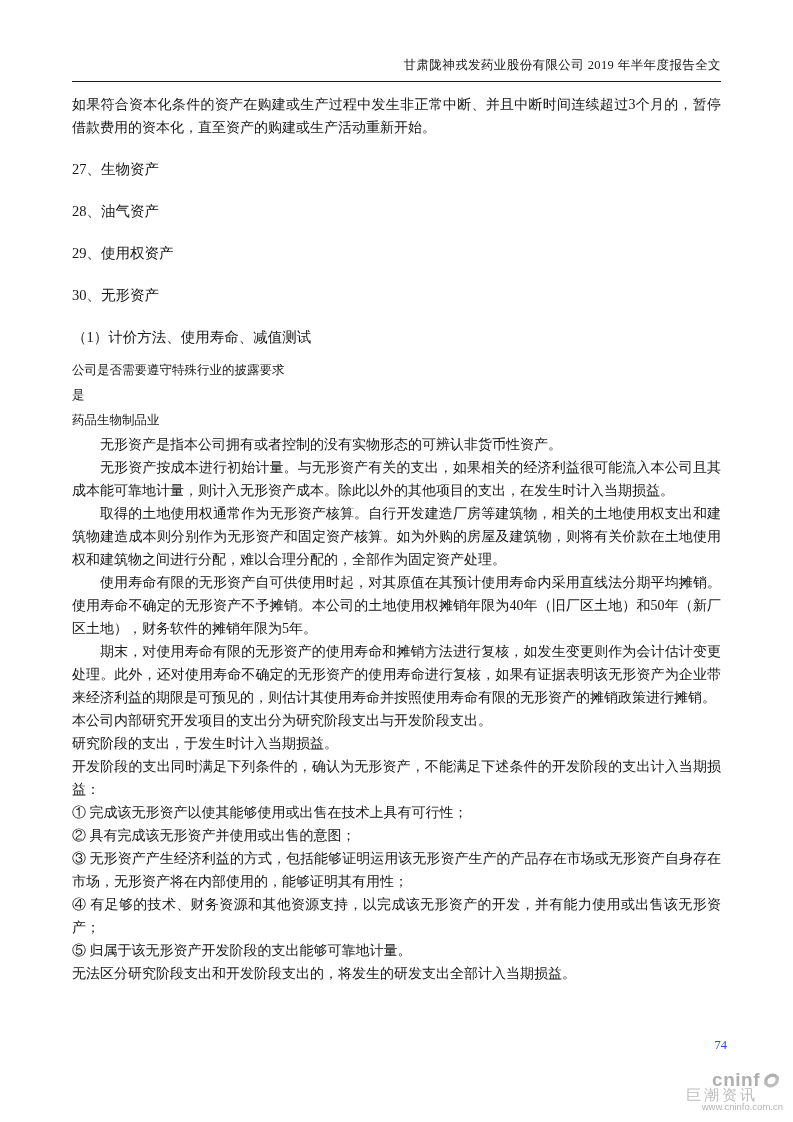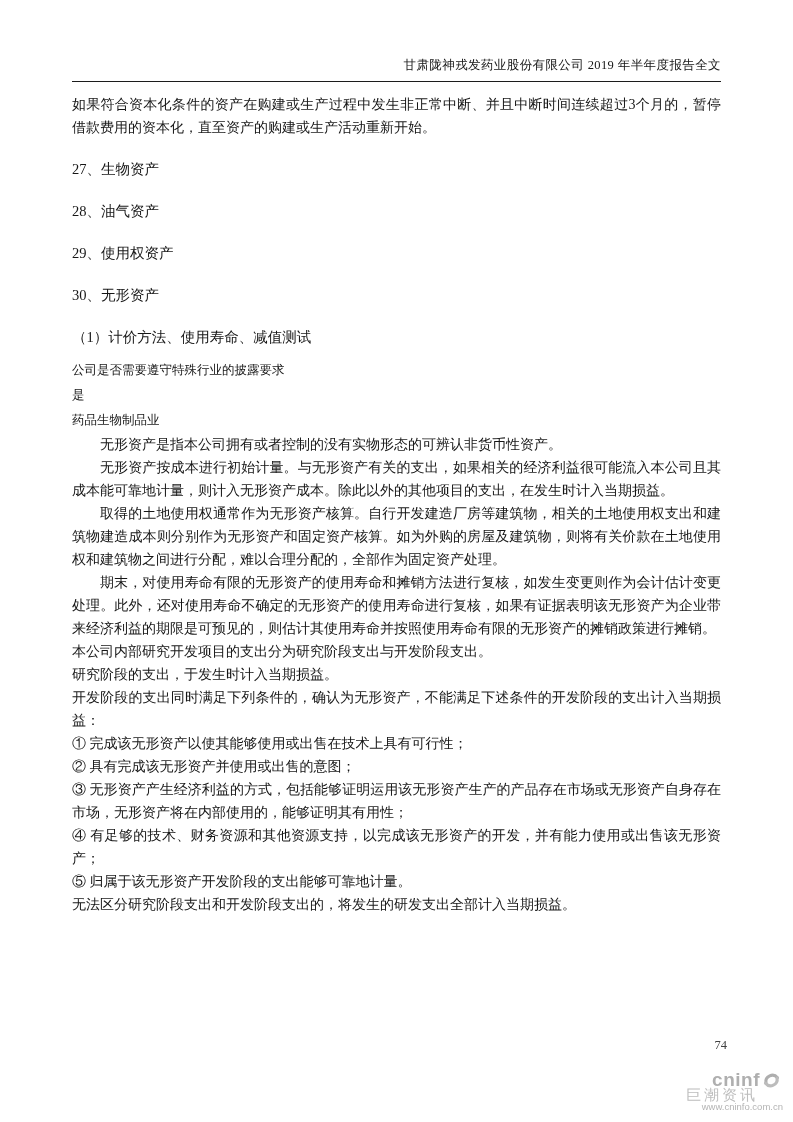--- a/index.html
+++ b/index.html
@@ -37,21 +37,21 @@
     margin: 18px 0 0 0;
   }
   .hsub2 { margin: 14px 0 12px 0; }
   .small { font-size: 12.5px; line-height: 25px; margin: 0; }
   .small-first { margin-top: 9px; }
   .page-number {
     position: absolute;
     top: 1038px;
     right: 66px;
     font-size: 12.5px;
-    color: #404040;
+    color: #1d4ed8;
   }
   .logo {
     position: absolute;
     right: 10px;
     bottom: 10px;
     width: 112px;
     font-family: "Liberation Sans", "DejaVu Sans", sans-serif;
     color: #b4b4b4;
   }
   .logo-row {
@@ -105,20 +105,21 @@
 
     <h3 class="hsub">（1）计价方法、使用寿命、减值测试</h3>
 
     <p class="small small-first">公司是否需要遵守特殊行业的披露要求</p>
     <p class="small">是</p>
     <p class="small">药品生物制品业</p>
 
     <p class="para ind">无形资产是指本公司拥有或者控制的没有实物形态的可辨认非货币性资产。</p>
     <p class="para ind">无形资产按成本进行初始计量。与无形资产有关的支出，如果相关的经济利益很可能流入本公司且其成本能可靠地计量，则计入无形资产成本。除此以外的其他项目的支出，在发生时计入当期损益。</p>
     <p class="para ind">取得的土地使用权通常作为无形资产核算。自行开发建造厂房等建筑物，相关的土地使用权支出和建筑物建造成本则分别作为无形资产和固定资产核算。如为外购的房屋及建筑物，则将有关价款在土地使用权和建筑物之间进行分配，难以合理分配的，全部作为固定资产处理。</p>
+    <p class="para ind">使用寿命有限的无形资产自可供使用时起，对其原值在其预计使用寿命内采用直线法分期平均摊销。使用寿命不确定的无形资产不予摊销。本公司的土地使用权摊销年限为40年（旧厂区土地）和50年（新厂区土地），财务软件的摊销年限为5年。</p>
     <p class="para ind">期末，对使用寿命有限的无形资产的使用寿命和摊销方法进行复核，如发生变更则作为会计估计变更处理。此外，还对使用寿命不确定的无形资产的使用寿命进行复核，如果有证据表明该无形资产为企业带来经济利益的期限是可预见的，则估计其使用寿命并按照使用寿命有限的无形资产的摊销政策进行摊销。</p>
 
 
     <p class="para">本公司内部研究开发项目的支出分为研究阶段支出与开发阶段支出。</p>
     <p class="para">研究阶段的支出，于发生时计入当期损益。</p>
     <p class="para">开发阶段的支出同时满足下列条件的，确认为无形资产，不能满足下述条件的开发阶段的支出计入当期损益：</p>
     <p class="para">① 完成该无形资产以使其能够使用或出售在技术上具有可行性；</p>
     <p class="para">② 具有完成该无形资产并使用或出售的意图；</p>
     <p class="para">③ 无形资产产生经济利益的方式，包括能够证明运用该无形资产生产的产品存在市场或无形资产自身存在市场，无形资产将在内部使用的，能够证明其有用性；</p>
     <p class="para">④ 有足够的技术、财务资源和其他资源支持，以完成该无形资产的开发，并有能力使用或出售该无形资产；</p>

